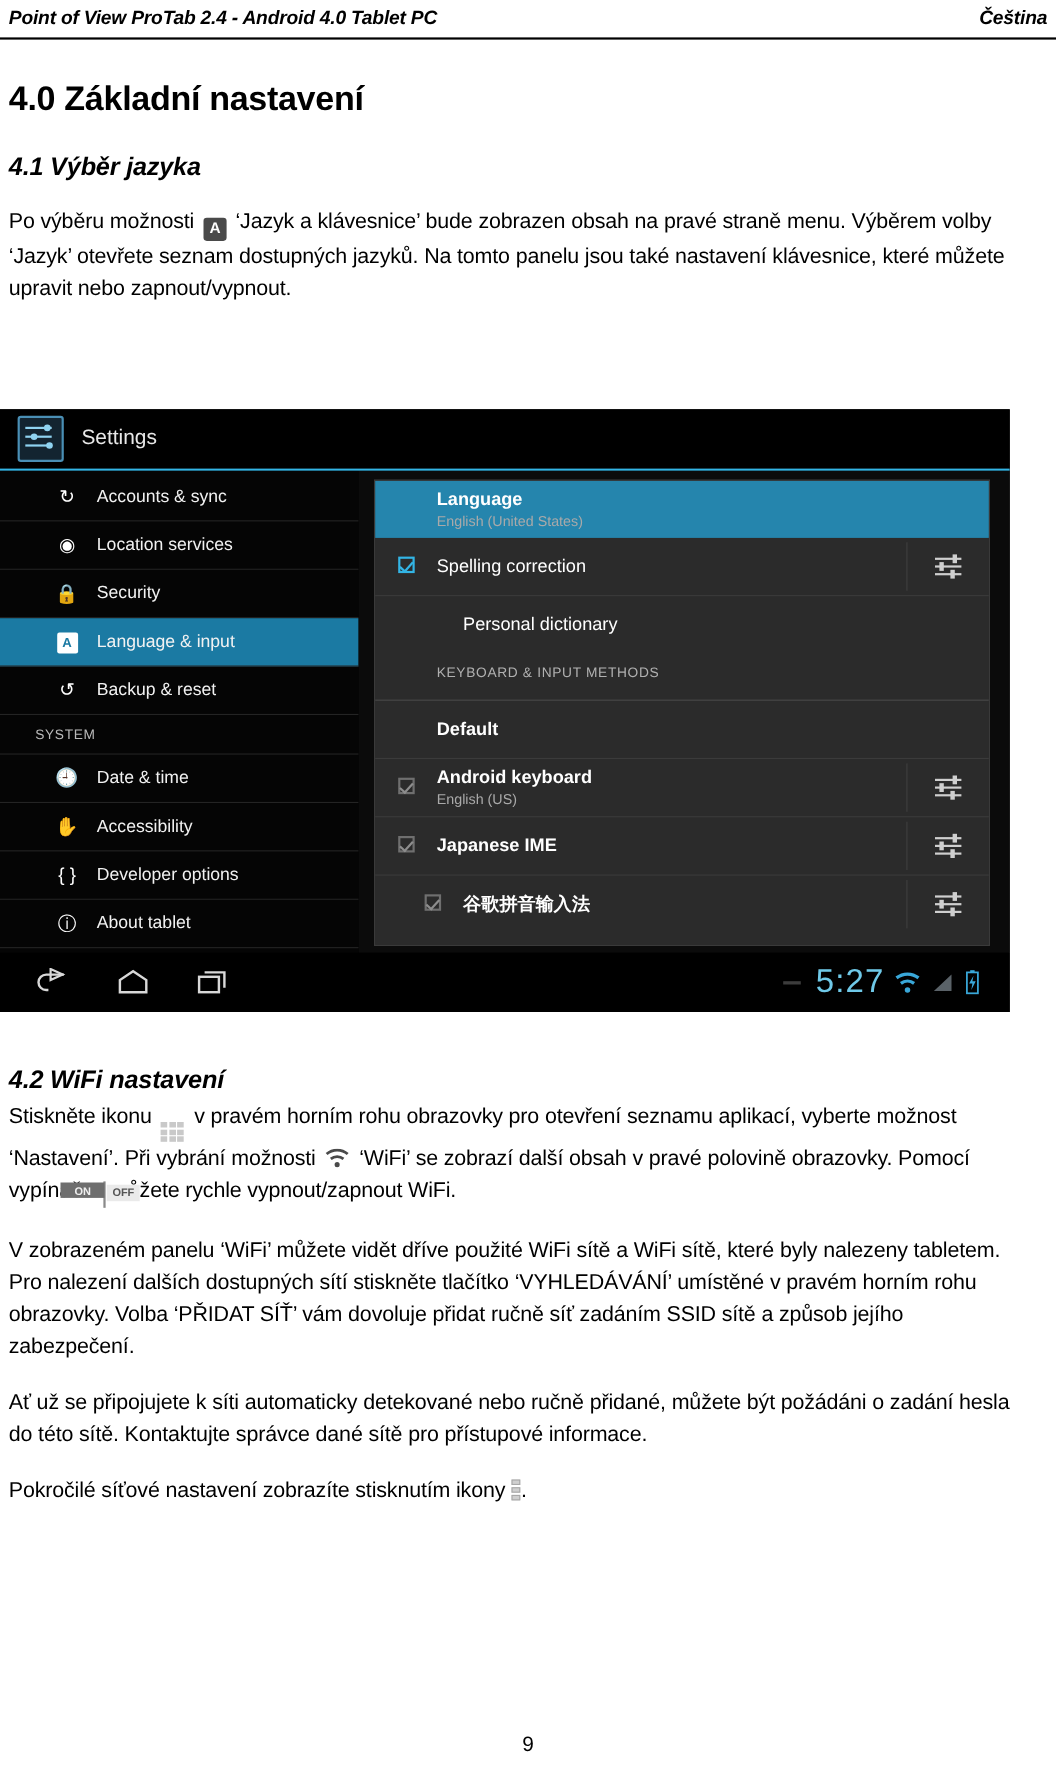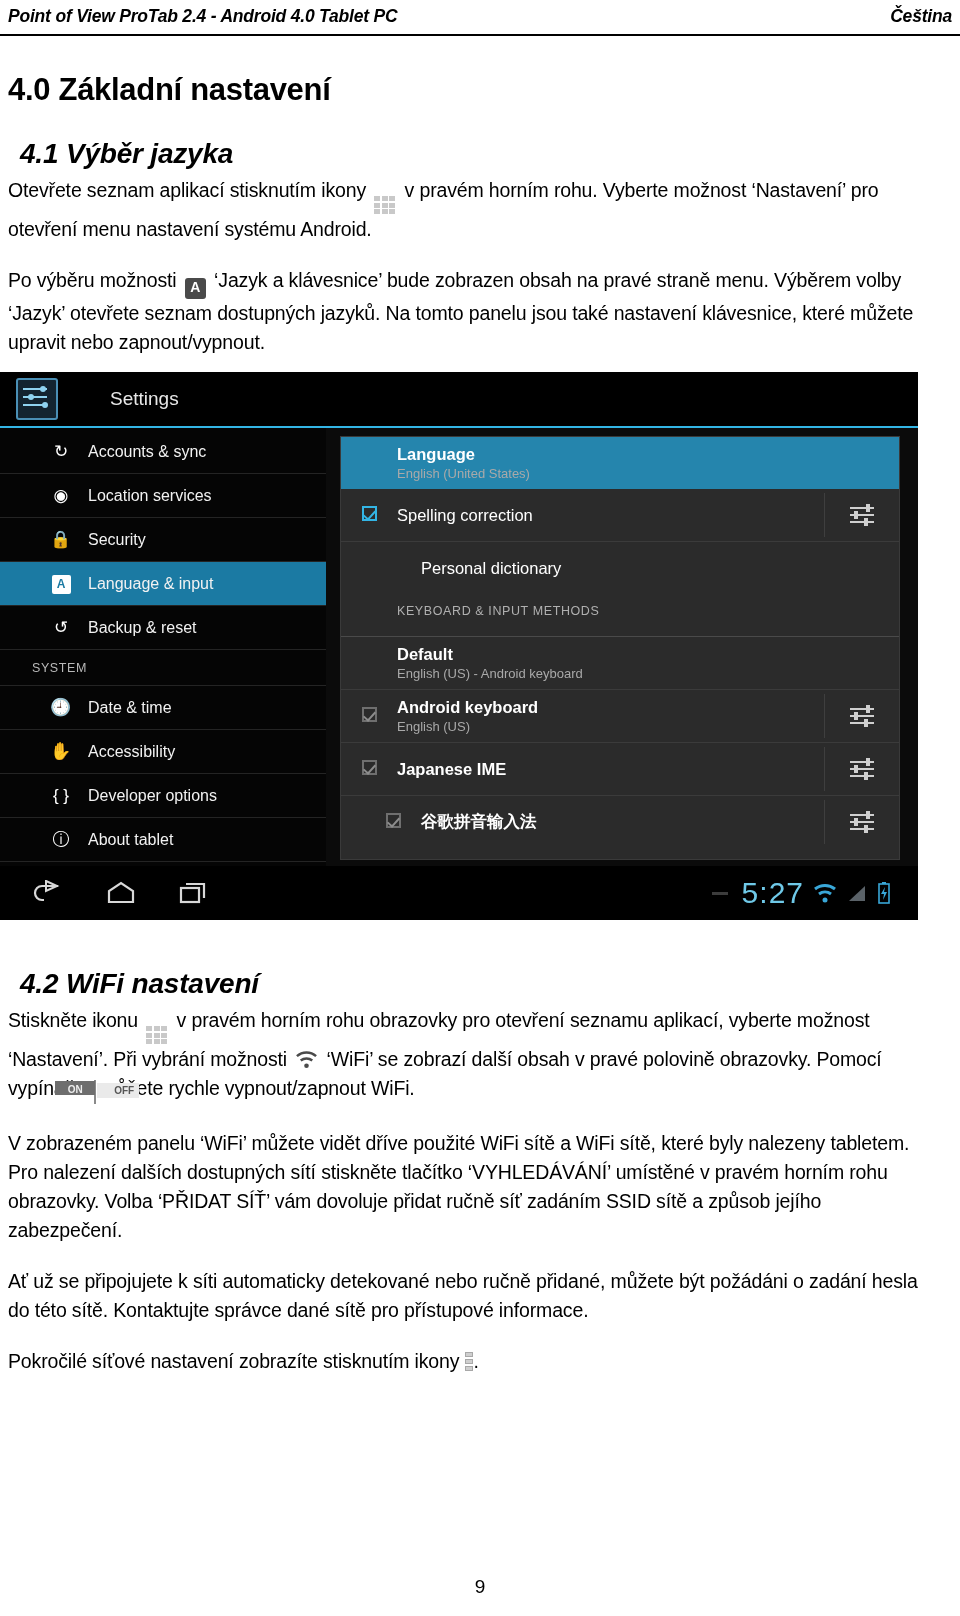--- a/index.html
+++ b/index.html
@@ -56,24 +56,24 @@
     width: 924px;
   }
 
   h1.sect {
     font-size: 31px;
     font-weight: bold;
     margin: 6px 0 0 0;
     letter-spacing: -0.3px;
   }
   h2.subsect {
-    font-size: 28px;
+    font-size: 23px;
     font-weight: bold;
     font-style: italic;
-    margin: 30px 0 6px 12px;
+    margin: 30px 0 6px 0;
     letter-spacing: -0.2px;
   }
   p.para {
     font-size: 19.5px;
     line-height: 29px;
     margin: 0 0 0 0;
     text-align: left;
     letter-spacing: -0.15px;
   }
   p.gap { margin-top: 22px; }
@@ -116,21 +116,20 @@
     position: relative;
     background: #f0f0f0;
     margin: 0 4px;
   }
   .ic-toggle .off {
     position: absolute; left: 2px; top: 2px;
     width: 30px; height: 15px;
     font-size: 10px; font-weight: bold;
     color: #555; text-align: center; line-height: 15px;
     background: #eaeaea;
-    padding-left: 12px;
   }
   .ic-toggle .on {
     position: absolute; right: 0px; top: 0px;
     width: 40px; height: 14px;
     font-size: 10px; font-weight: bold;
     color: #eee; text-align: center; line-height: 18px;
     background: #6e6e6e;
   }
   .ic-dots {
     width: 9px; height: 20px;
@@ -158,21 +157,20 @@
     font-size: 13px;
     overflow: hidden;
   }
   .and-titlebar {
     height: 54px;
     display: flex;
     align-items: center;
     padding-left: 16px;
     background: #000;
     border-bottom: 2px solid #33b5e5;
-    gap: 36px;
   }
   .settings-icon {
     width: 38px; height: 38px;
     border: 2px solid #4a8fb5;
     border-radius: 3px;
     background: #132430;
     position: relative;
     margin-right: 16px;
     flex: none;
   }
@@ -334,35 +332,20 @@
     <div class="right">Čeština</div>
   </div>
   <div class="header-rule"></div>
 
   <div class="content">
 
     <h1 class="sect">4.0 Základní nastavení</h1>
 
     <h2 class="subsect">4.1 Výběr jazyka</h2>
 
-    <p class="para">
-      <span>Otevřete seznam aplikací stisknutím ikony</span>
-      <span class="ic ic-apps">
-          <i></i>
-          <i></i>
-          <i></i>
-          <i></i>
-          <i></i>
-          <i></i>
-          <i></i>
-          <i></i>
-          <i></i>
-        </span>
-      <span>v pravém horním rohu. Vyberte možnost ‘Nastavení’ pro otevření menu nastavení systému Android.</span>
-    </p>
 
     <p class="para gap">
       <span>Po výběru možnosti</span>
       <span class="ic ic-a">A</span>
       <span>‘Jazyk a klávesnice’ bude zobrazen obsah na pravé straně menu. Výběrem volby ‘Jazyk’ otevřete seznam dostupných jazyků. Na tomto panelu jsou také nastavení klávesnice, které můžete upravit nebo zapnout/vypnout.</span>
     </p>
 
   </div>
 
   <div class="android">
@@ -468,21 +451,20 @@
               <div class="rtitle">Personal dictionary</div>
             </div>
           </div>
 
           <div class="rsection">KEYBOARD &amp; INPUT METHODS</div>
 
           <div class="rrow">
             <div class="rcheck"></div>
             <div class="rtext">
               <div class="rtitle white-b">Default</div>
-              <div class="rsub">English (US) - Android keyboard</div>
             </div>
           </div>
 
           <div class="rrow">
             <div class="rcheck">
               <span class="cbox dim"></span>
             </div>
             <div class="rtext">
               <div class="rtitle white-b">Android keyboard</div>
               <div class="rsub">English (US)</div>

